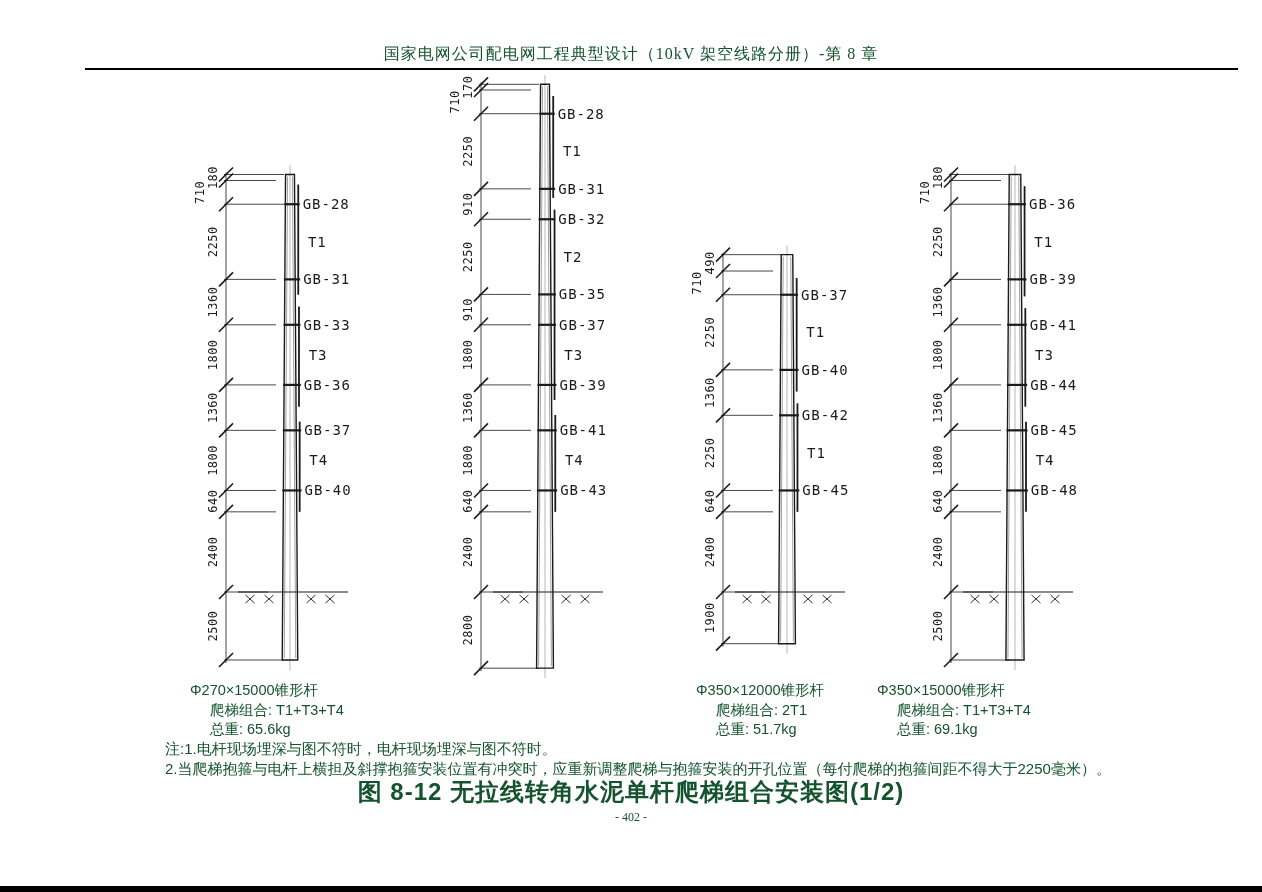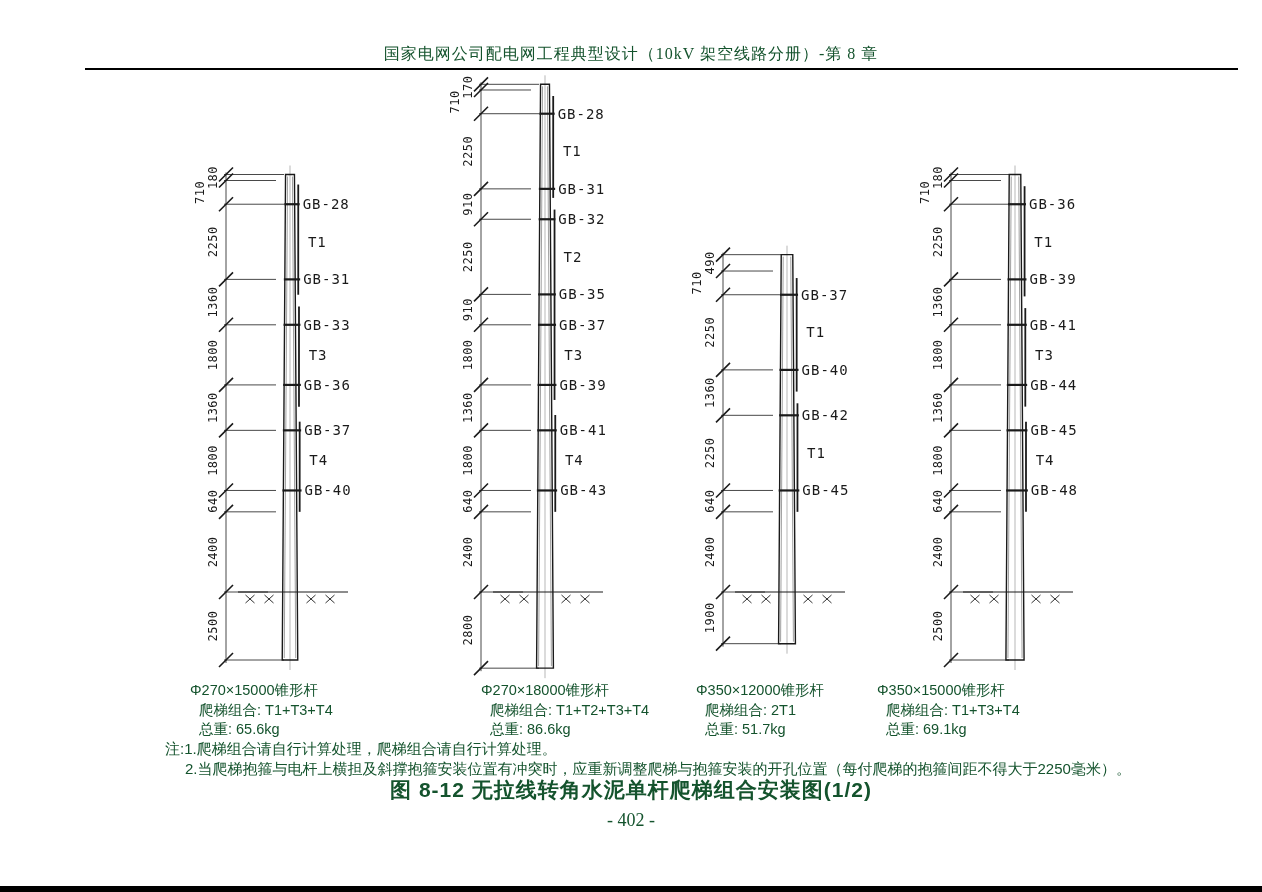--- a/index.html
+++ b/index.html
@@ -3,27 +3,27 @@
 <meta charset="utf-8">
 <style>
   html,body{margin:0;padding:0;background:#e8e8e8;}
   #page{position:relative;width:1262px;height:892px;background:#ffffff;overflow:hidden;
         font-family:"Liberation Sans",sans-serif;color:#14532d;}
   #header-title{position:absolute;top:44px;left:0;width:100%;text-align:center;
         font-size:16px;letter-spacing:1px;font-family:"Liberation Serif",serif;}
   #header-rule{position:absolute;top:68px;left:85px;right:24px;height:2px;background:#000;}
   #drawing{position:absolute;top:0;left:0;}
   .caption{position:absolute;top:681px;font-size:14.5px;line-height:19.5px;white-space:nowrap;}
-  .cap-ind{margin-left:9px;}
+  .cap-ind{margin-left:20px;}
   #notes{position:absolute;top:739px;left:165px;font-size:15px;line-height:20px;white-space:nowrap;}
-  .note2{margin-left:20px;}
+  .note2{}
   #figure-title{position:absolute;top:776px;left:0;width:100%;text-align:center;
-        font-size:21px;font-weight:bold;letter-spacing:1px;}
+        font-size:24px;font-weight:bold;letter-spacing:1px;}
   #page-number{position:absolute;top:810px;left:0;width:100%;text-align:center;
-        font-size:18px;font-family:"Liberation Serif",serif;}
+        font-size:12px;font-family:"Liberation Serif",serif;}
   #bottom-bar{position:absolute;left:0;right:0;bottom:0;height:6px;background:#000;}
 </style>
 </head>
 <body>
 
 <div id="page">
 
   <div id="header-title">国家电网公司配电网工程典型设计（10kV 架空线路分册）-第 8 章</div>
   <div id="header-rule"></div>
 
@@ -291,37 +291,32 @@
         <line x1="1050.5" y1="595" x2="1059.5" y2="603" stroke="#1a1a1a" stroke-width="0.9"></line>
         <line x1="1059.5" y1="595" x2="1050.5" y2="603" stroke="#1a1a1a" stroke-width="0.9"></line>
       </g>
     </svg>
 
   <div class="caption" style="left:190px">
     <div>Φ270×15000锥形杆</div>
     <div class="cap-ind">爬梯组合: T1+T3+T4</div>
     <div class="cap-ind">总重: 65.6kg</div>
   </div>
-  <div class="caption" style="left:481px">
-    <div>Φ270×18000锥形杆</div>
-    <div class="cap-ind">爬梯组合: T1+T2+T3+T4</div>
-    <div class="cap-ind">总重: 86.6kg</div>
-  </div>
   <div class="caption" style="left:696px">
     <div>Φ350×12000锥形杆</div>
     <div class="cap-ind">爬梯组合: 2T1</div>
     <div class="cap-ind">总重: 51.7kg</div>
   </div>
   <div class="caption" style="left:877px">
     <div>Φ350×15000锥形杆</div>
     <div class="cap-ind">爬梯组合: T1+T3+T4</div>
     <div class="cap-ind">总重: 69.1kg</div>
   </div>
 
   <div id="notes">
-    <div>注:1.爬梯组合请自行计算处理，爬梯组合请自行计算处理。</div>
+    <div>注:1.电杆现场埋深与图不符时，电杆现场埋深与图不符时。</div>
     <div class="note2">2.当爬梯抱箍与电杆上横担及斜撑抱箍安装位置有冲突时，应重新调整爬梯与抱箍安装的开孔位置（每付爬梯的抱箍间距不得大于2250毫米）。</div>
   </div>
 
   <div id="figure-title">图 8-12  无拉线转角水泥单杆爬梯组合安装图(1/2)</div>
   <div id="page-number">- 402 -</div>
   <div id="bottom-bar"></div>
 </div>
 
 </body></html>

